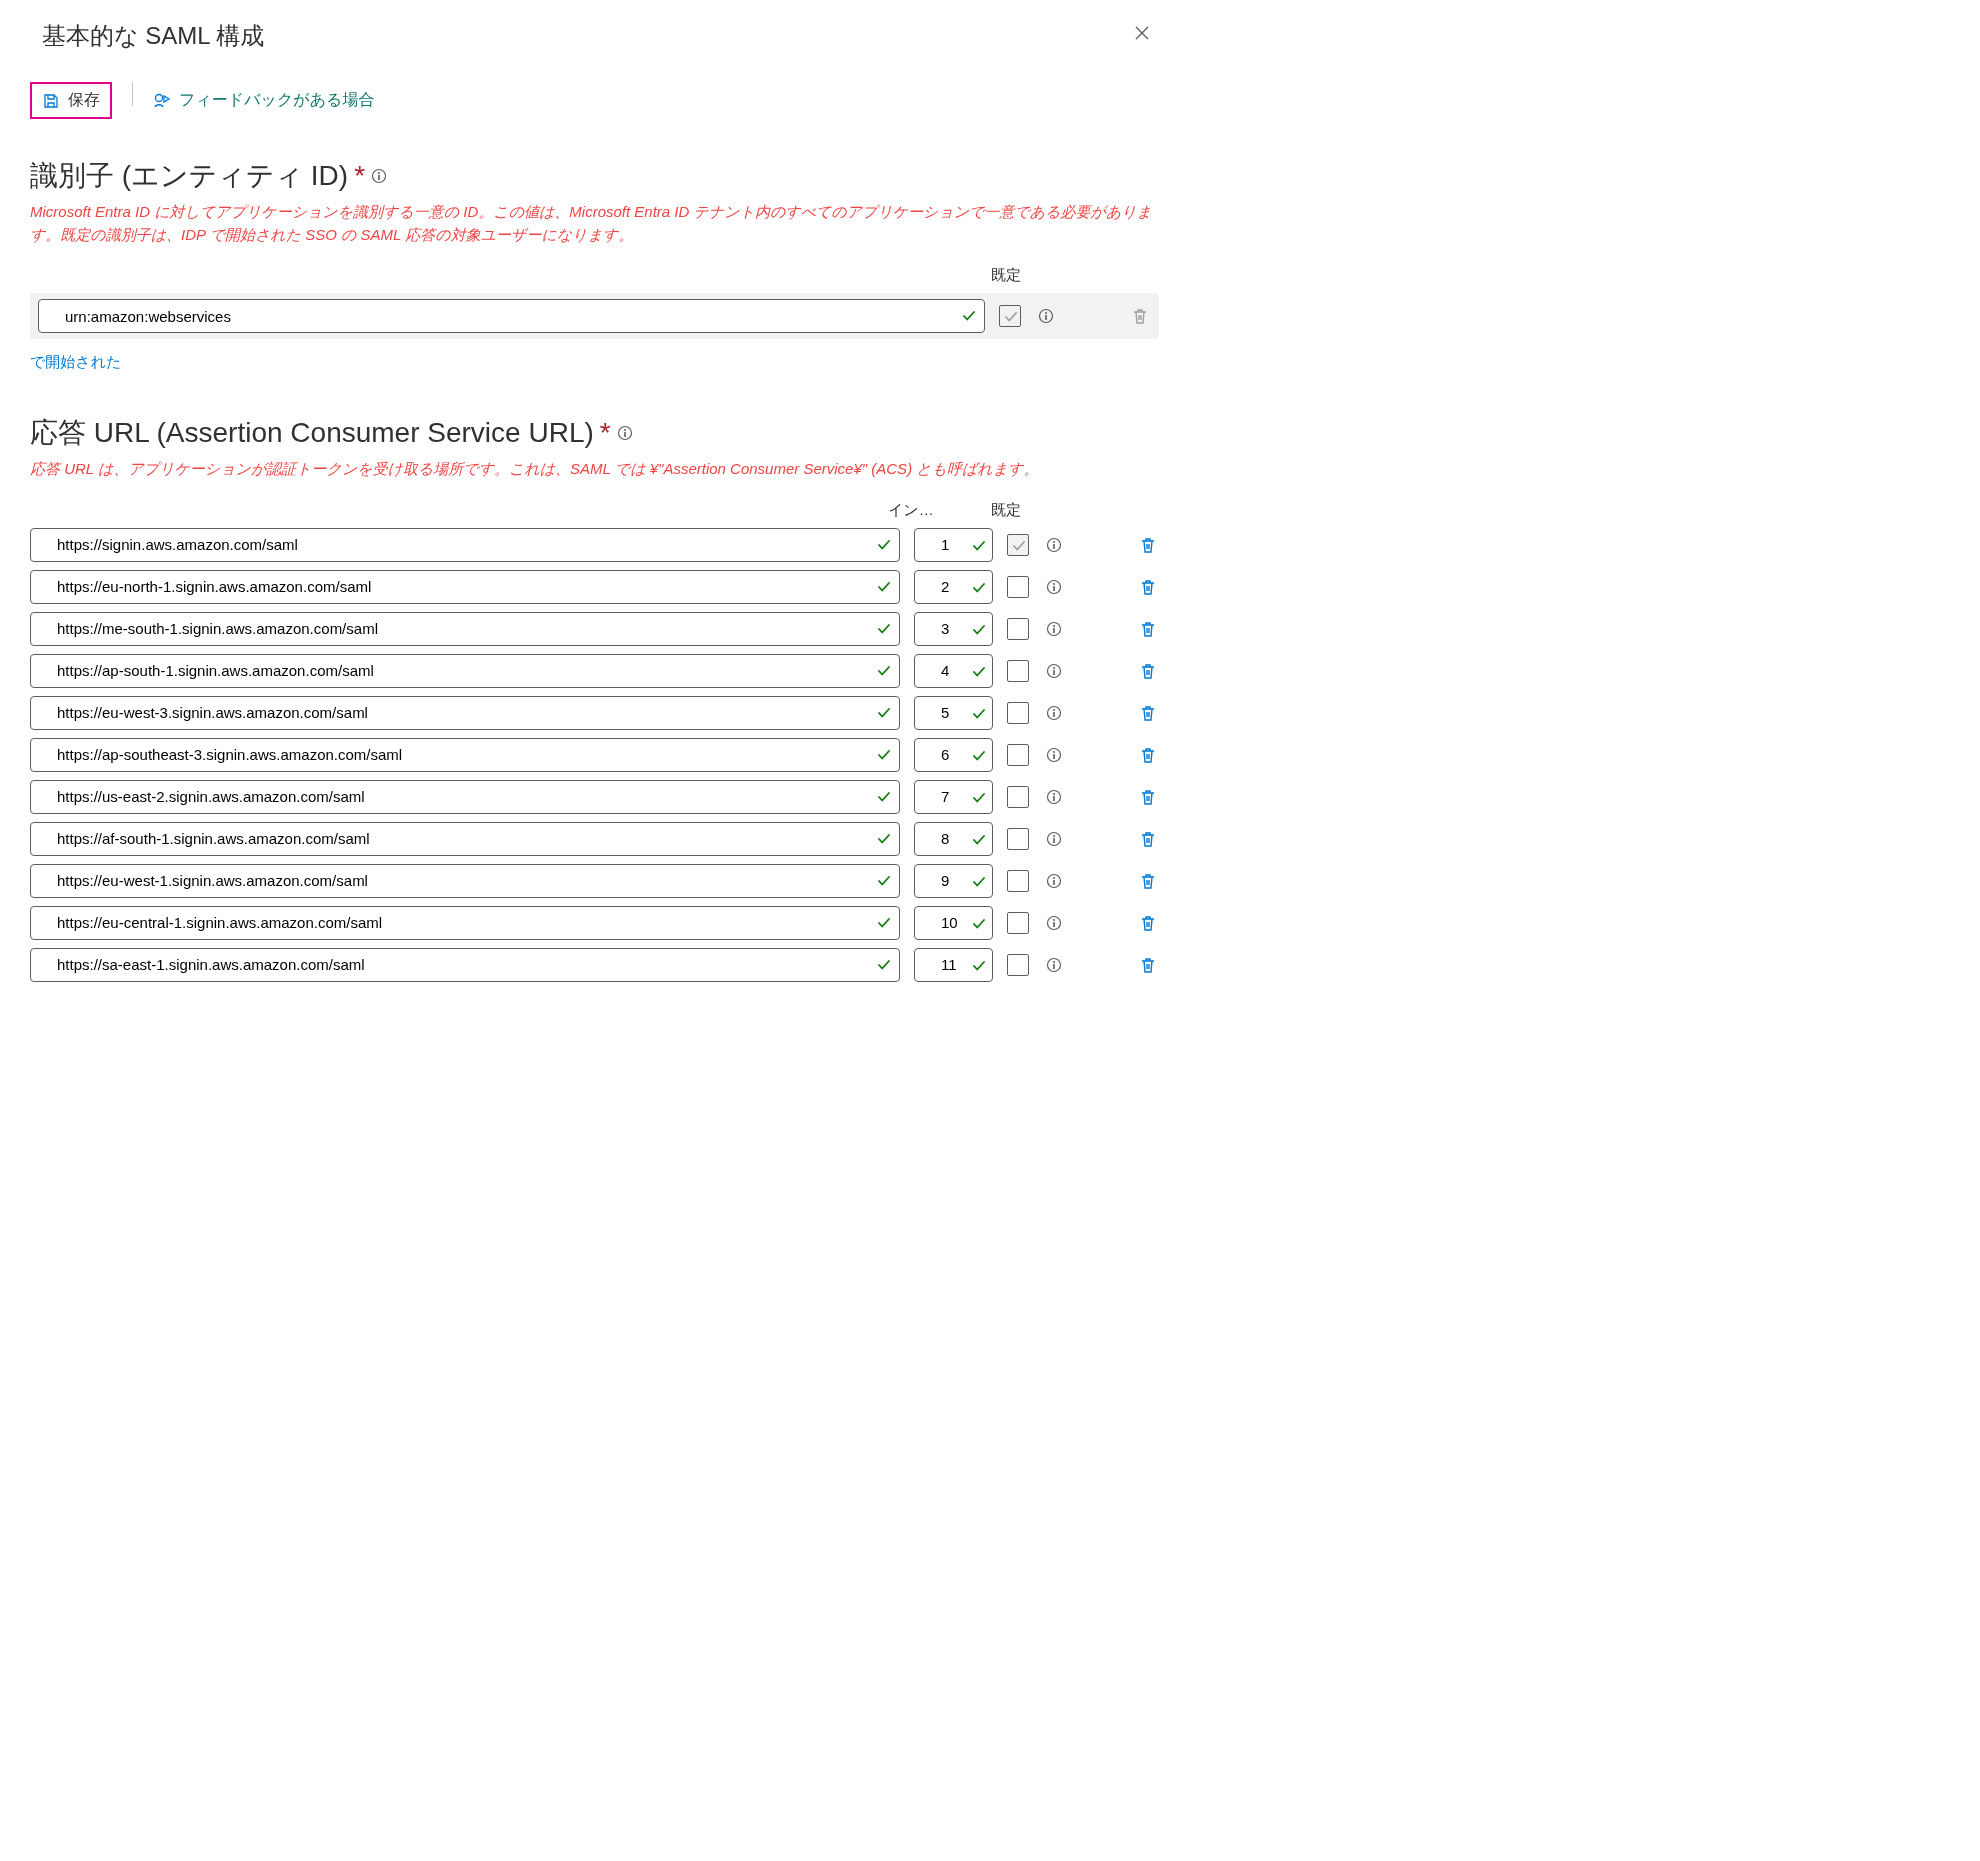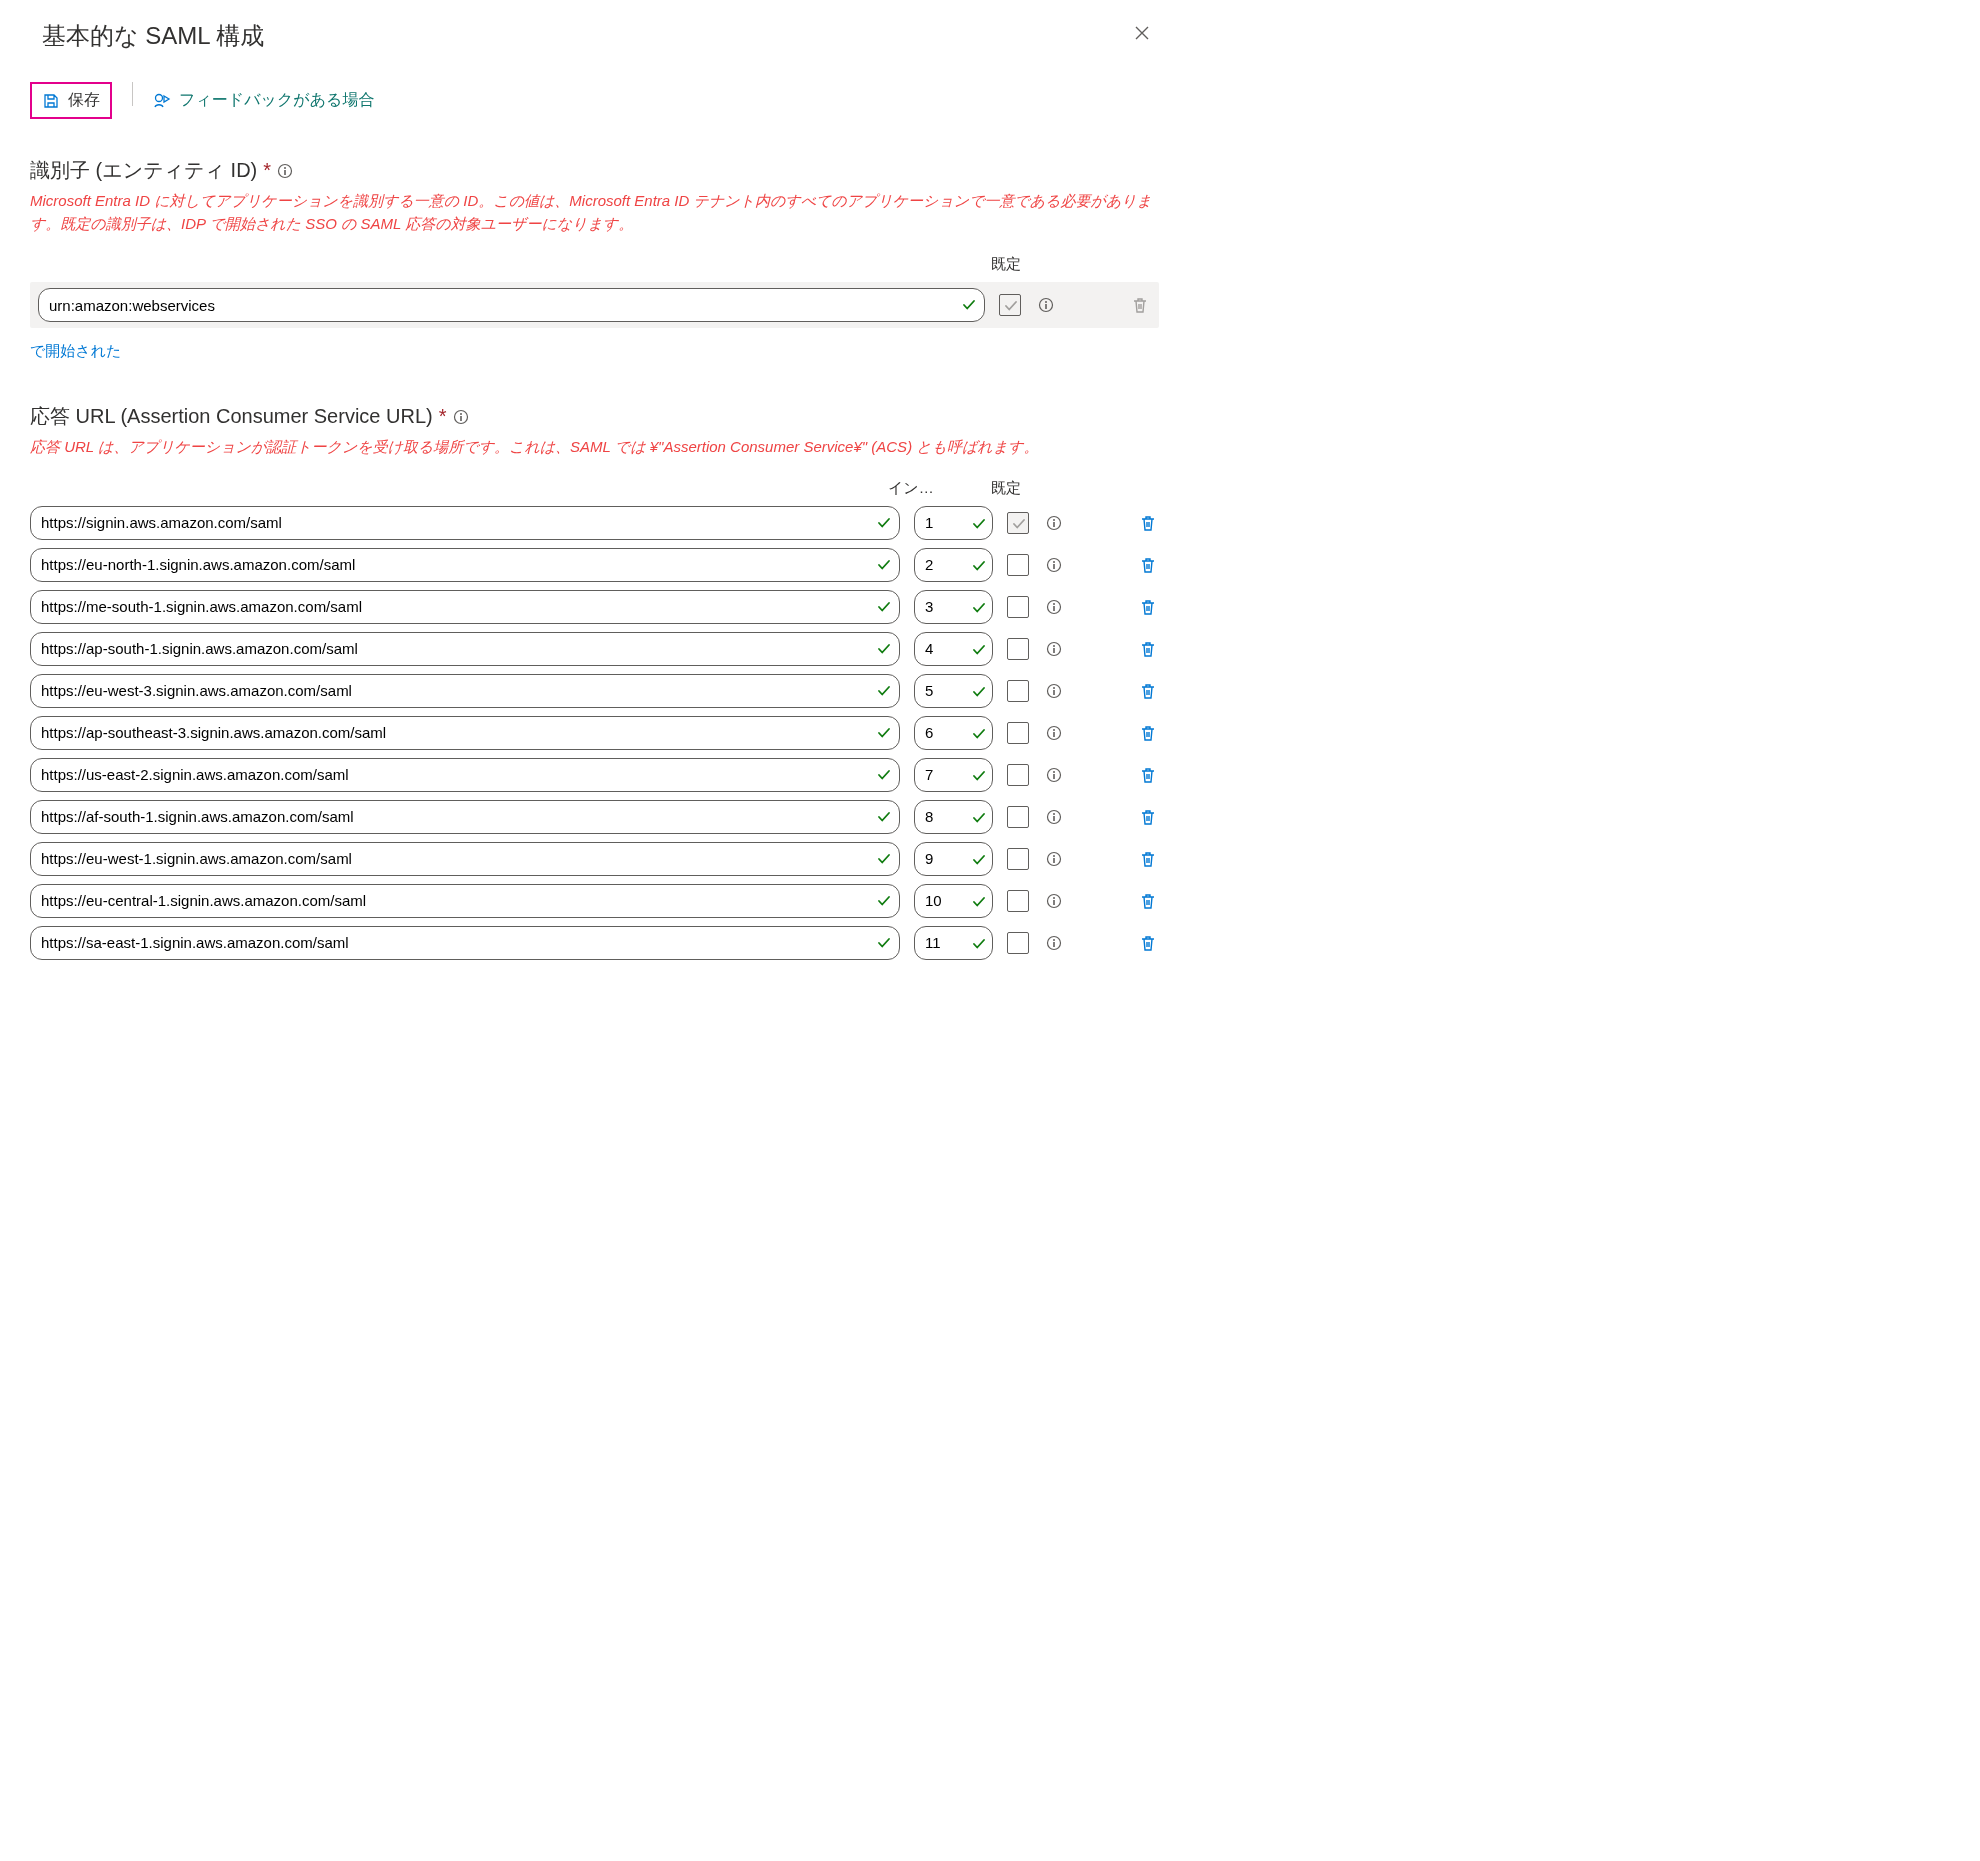--- a/index.html
+++ b/index.html
@@ -6,31 +6,31 @@
 .page{padding:20px 30px 40px;max-width:1129px}
 .header{display:flex;align-items:flex-start;justify-content:space-between}
 h1{font-size:24px;font-weight:400;margin:0 12px 20px}
 .close-x{font-size:24px;color:#605e5c;cursor:pointer;padding:4px 8px}
 .toolbar{display:flex;gap:20px;padding:10px 0 20px}
 .save-btn{display:flex;align-items:center;gap:8px;border:2px solid #e3008c;padding:6px 10px;cursor:pointer;background:#fff}
 .save-btn svg{width:18px;height:18px;color:#0078d4}
 .fb-btn{display:flex;align-items:center;gap:8px;cursor:pointer;color:#0f766e}
 .fb-btn svg{width:18px;height:18px;color:#0078d4}
 .vline{width:1px;height:24px;background:#c8c6c4}
-.section-title{font-size:20px;margin:18px 0 6px;display:flex;align-items:center;gap:6px}
+.section-title{font-size:28px;margin:18px 0 6px;display:flex;align-items:center;gap:6px}
 .req{color:#a4262c}
 .info-icon{width:16px;height:16px;color:#605e5c}
 .desc{color:#ef4444;font-style:italic;font-size:15px;line-height:1.5;margin:4px 0 20px}
 .col-h{display:flex;justify-content:flex-end;font-weight:400;font-size:15px;margin-bottom:8px}
 .col-h .idx{width:85px;text-align:left;margin-right:18px}
 .col-h .def{width:168px;text-align:left}
 .row{display:flex;align-items:center;gap:14px;margin-bottom:8px}
 .row.shaded{background:#f3f2f1;padding:6px 8px;border-radius:2px}
 .input-wrap{position:relative;flex:1}
-.input-wrap input{width:100%;box-sizing:border-box;height:34px;padding:4px 34px 4px 10px;font-size:15px;border:1px solid #605e5c;border-radius:12px;background:#fff}
+.input-wrap input{width:100%;box-sizing:border-box;height:34px;padding:4px 34px 4px 26px;font-size:15px;border:1px solid #605e5c;border-radius:4px;background:#fff}
 .input-wrap.idx{flex:0 0 79px}
 .input-wrap.idx input{padding-right:28px}
 .check-ok{position:absolute;right:8px;top:50%;transform:translateY(-50%);color:#107c10}
 .cb{width:20px;height:20px;border:1px solid #605e5c;border-radius:2px;display:flex;align-items:center;justify-content:center;cursor:pointer;background:#fff}
 .cb.locked{background:#f3f2f1;color:#a19f9d}
 .info-btn{width:22px;height:22px;display:flex;align-items:center;justify-content:center;color:#605e5c;cursor:pointer}
 .del{width:22px;height:22px;display:flex;align-items:center;justify-content:center;color:#0078d4;cursor:pointer}
 .del.dim{color:#a19f9d}
 .link{color:#0078d4;font-size:15px;cursor:pointer;margin-top:6px;display:inline-block}
 svg{display:block}

